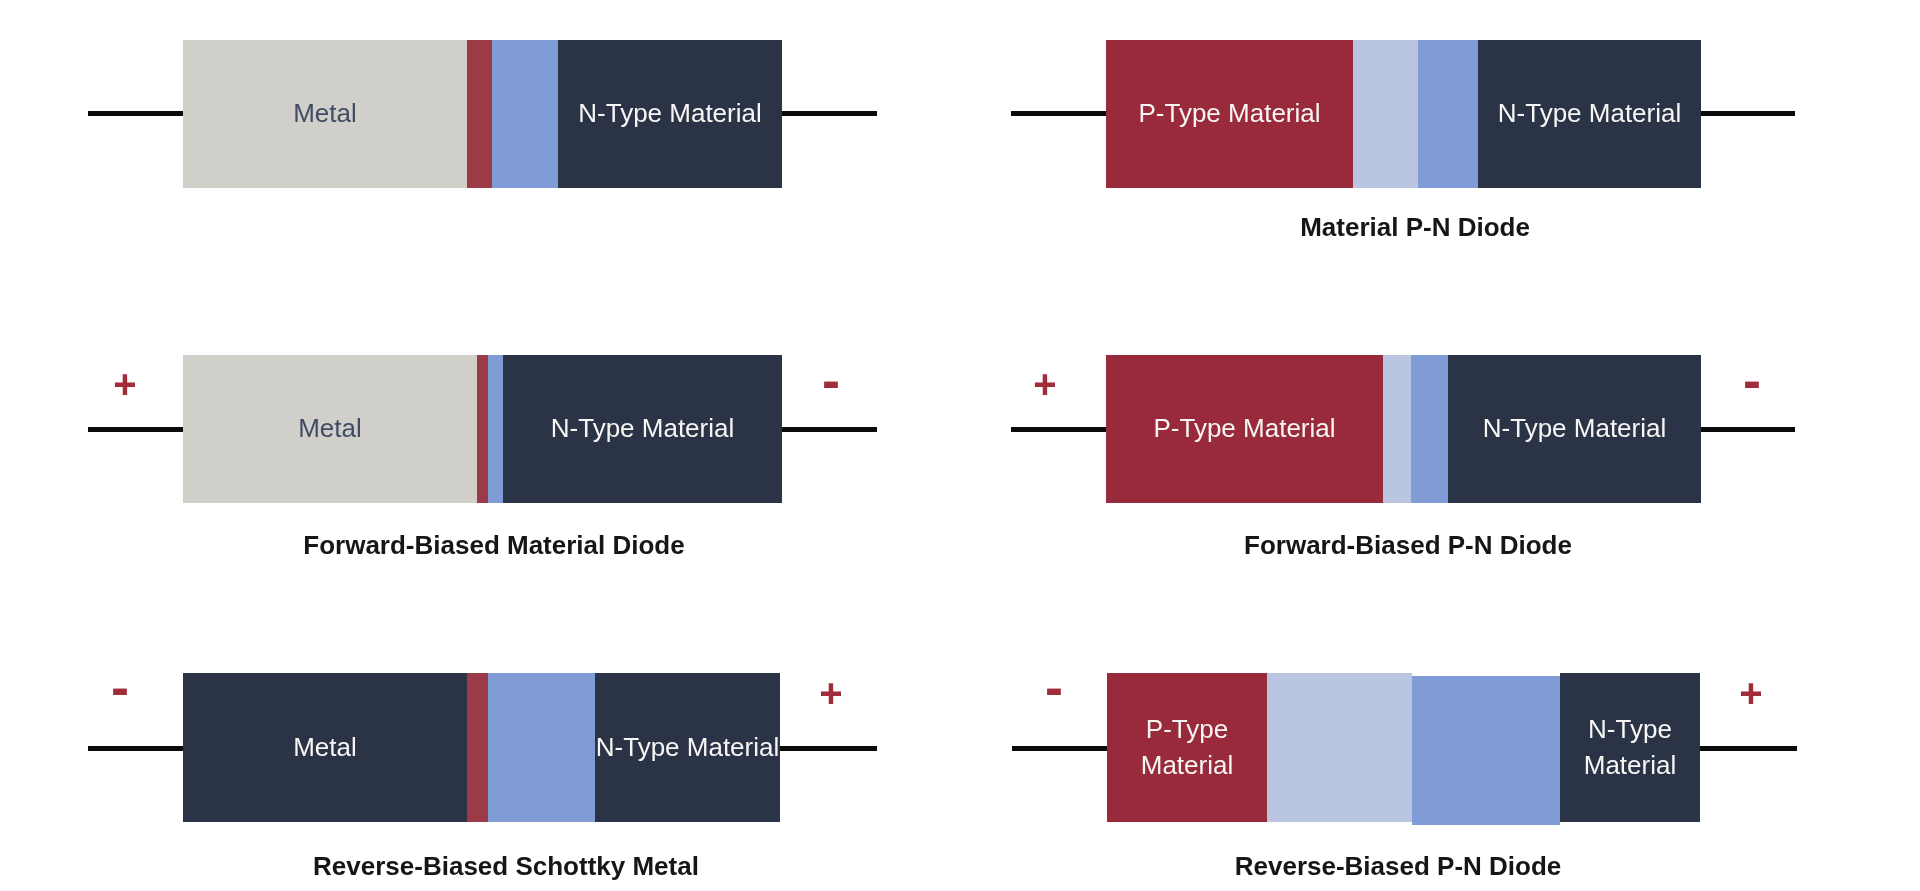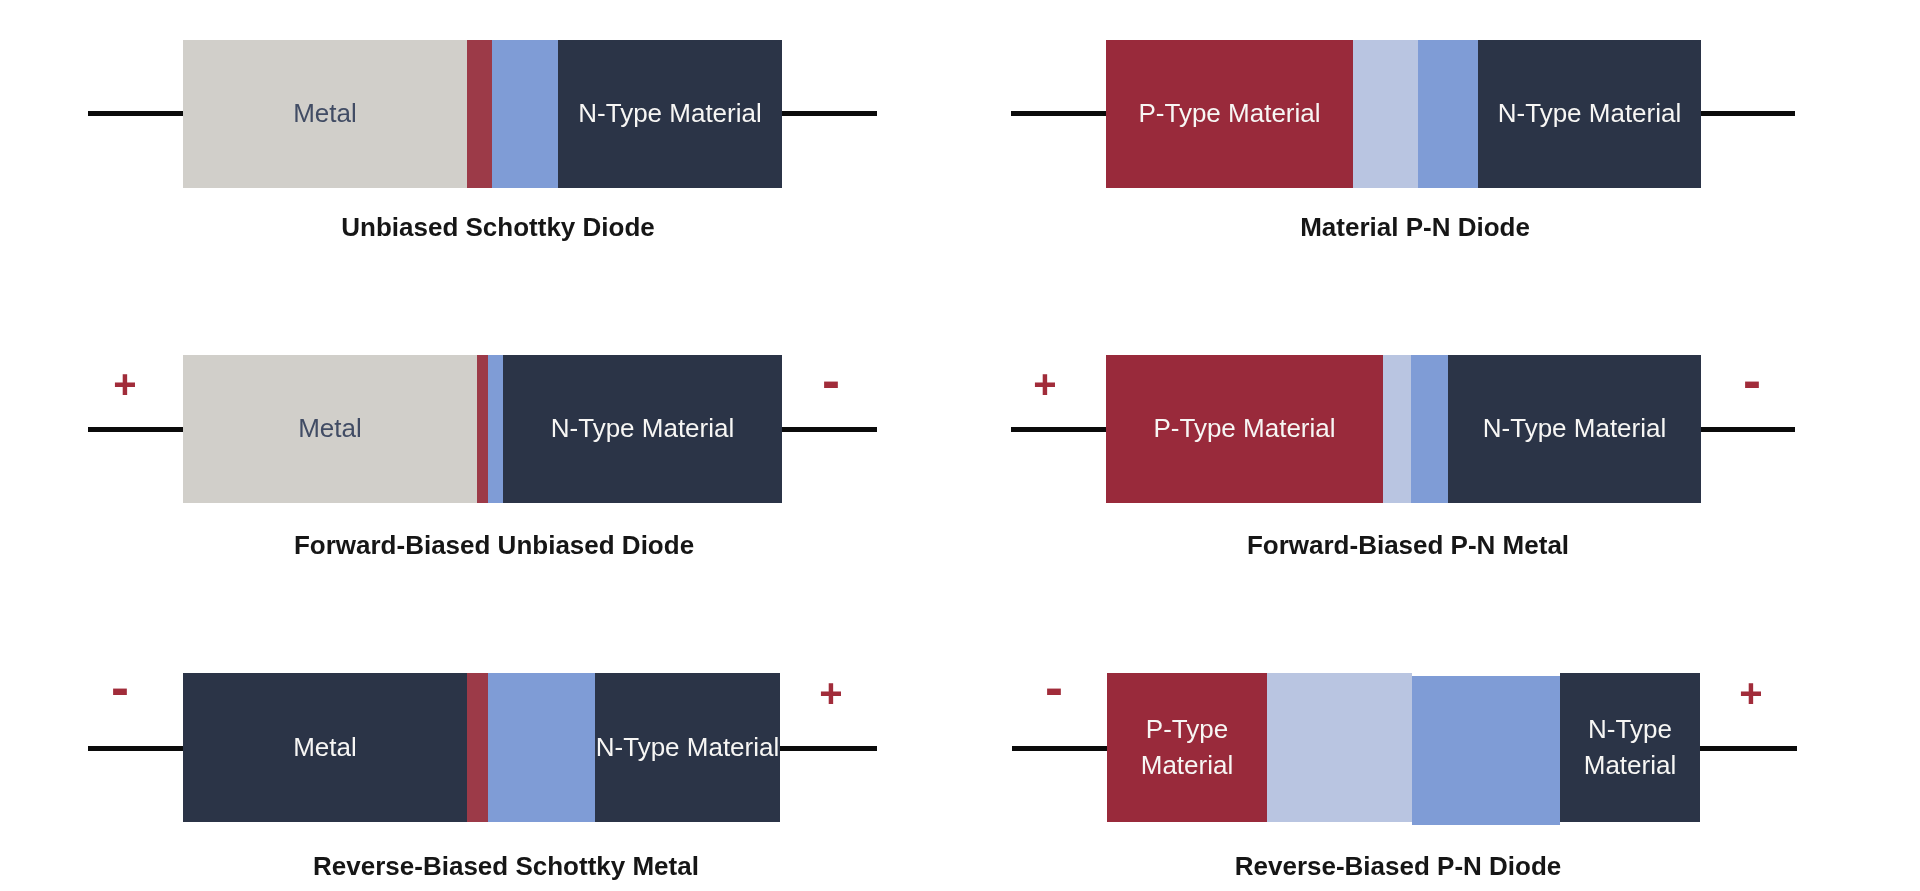--- a/index.html
+++ b/index.html
@@ -39,21 +39,20 @@
       <div class="wire" style="left: 88px; width: 95px; top: 110.5px; background: rgb(11, 11, 11);"></div>
       <div class="wire" style="left: 782px; width: 95px; top: 110.5px; background: rgb(11, 11, 11);"></div>
       <div class="seg" style="left: 183px; width: 284px; top: 40px; height: 148px; background: rgb(209, 207, 202);">
         <div class="seg-label" style="color: rgb(65, 76, 100);">Metal</div>
       </div>
       <div class="seg" style="left: 467px; width: 25px; top: 40px; height: 148px; background: rgb(156, 58, 72);"></div>
       <div class="seg" style="left: 492px; width: 66px; top: 40px; height: 148px; background: rgb(127, 156, 214);"></div>
       <div class="seg" style="left: 558px; width: 224px; top: 40px; height: 148px; background: rgb(43, 52, 71);">
         <div class="seg-label" style="color: rgb(247, 246, 244);">N-Type Material</div>
       </div>
-      <div class="caption" style="left: 498px; top: 227px; color: rgb(22, 22, 22);">Unbiased Schottky Diode</div>
     </div>
     <div class="diagram">
       <div class="wire" style="left: 1011px; width: 95px; top: 110.5px; background: rgb(11, 11, 11);"></div>
       <div class="wire" style="left: 1701px; width: 94px; top: 110.5px; background: rgb(11, 11, 11);"></div>
       <div class="seg" style="left: 1106px; width: 247px; top: 40px; height: 148px; background: rgb(153, 42, 59);">
         <div class="seg-label" style="color: rgb(247, 246, 244);">P-Type Material</div>
       </div>
       <div class="seg" style="left: 1353px; width: 65px; top: 40px; height: 148px; background: rgb(185, 197, 225);"></div>
       <div class="seg" style="left: 1418px; width: 60px; top: 40px; height: 148px; background: rgb(127, 156, 214);"></div>
       <div class="seg" style="left: 1478px; width: 223px; top: 40px; height: 148px; background: rgb(43, 52, 71);">
@@ -67,36 +66,36 @@
       <div class="sign plus" style="left: 125px; top: 384px; color: rgb(161, 44, 58);">+</div>
       <div class="sign minus" style="left: 831px; top: 380px; color: rgb(161, 44, 58);">-</div>
       <div class="seg" style="left: 183px; width: 294px; top: 355px; height: 148px; background: rgb(209, 207, 202);">
         <div class="seg-label" style="color: rgb(65, 76, 100);">Metal</div>
       </div>
       <div class="seg" style="left: 477px; width: 11px; top: 355px; height: 148px; background: rgb(156, 58, 72);"></div>
       <div class="seg" style="left: 488px; width: 15px; top: 355px; height: 148px; background: rgb(127, 156, 214);"></div>
       <div class="seg" style="left: 503px; width: 279px; top: 355px; height: 148px; background: rgb(43, 52, 71);">
         <div class="seg-label" style="color: rgb(247, 246, 244);">N-Type Material</div>
       </div>
-      <div class="caption" style="left: 494px; top: 545px; color: rgb(22, 22, 22);">Forward-Biased Unbiased Diode</div>
+      <div class="caption" style="left: 494px; top: 545px; color: rgb(22, 22, 22);">Forward-Biased Material Diode</div>
     </div>
     <div class="diagram">
       <div class="wire" style="left: 1011px; width: 95px; top: 426.5px; background: rgb(11, 11, 11);"></div>
       <div class="wire" style="left: 1701px; width: 94px; top: 426.5px; background: rgb(11, 11, 11);"></div>
       <div class="sign plus" style="left: 1045px; top: 384px; color: rgb(161, 44, 58);">+</div>
       <div class="sign minus" style="left: 1752px; top: 380px; color: rgb(161, 44, 58);">-</div>
       <div class="seg" style="left: 1106px; width: 277px; top: 355px; height: 148px; background: rgb(153, 42, 59);">
         <div class="seg-label" style="color: rgb(247, 246, 244);">P-Type Material</div>
       </div>
       <div class="seg" style="left: 1383px; width: 28px; top: 355px; height: 148px; background: rgb(185, 197, 225);"></div>
       <div class="seg" style="left: 1411px; width: 37px; top: 355px; height: 148px; background: rgb(127, 156, 214);"></div>
       <div class="seg" style="left: 1448px; width: 253px; top: 355px; height: 148px; background: rgb(43, 52, 71);">
         <div class="seg-label" style="color: rgb(247, 246, 244);">N-Type Material</div>
       </div>
-      <div class="caption" style="left: 1408px; top: 545px; color: rgb(22, 22, 22);">Forward-Biased P-N Metal</div>
+      <div class="caption" style="left: 1408px; top: 545px; color: rgb(22, 22, 22);">Forward-Biased P-N Diode</div>
     </div>
     <div class="diagram">
       <div class="wire" style="left: 88px; width: 95px; top: 745.5px; background: rgb(11, 11, 11);"></div>
       <div class="wire" style="left: 780px; width: 97px; top: 745.5px; background: rgb(11, 11, 11);"></div>
       <div class="sign minus" style="left: 120px; top: 687px; color: rgb(161, 44, 58);">-</div>
       <div class="sign plus" style="left: 831px; top: 693px; color: rgb(161, 44, 58);">+</div>
       <div class="seg" style="left: 183px; width: 284px; top: 673px; height: 149px; background: rgb(43, 52, 71);">
         <div class="seg-label" style="color: rgb(247, 246, 244);">Metal</div>
       </div>
       <div class="seg" style="left: 467px; width: 21px; top: 673px; height: 149px; background: rgb(156, 58, 72);"></div>

